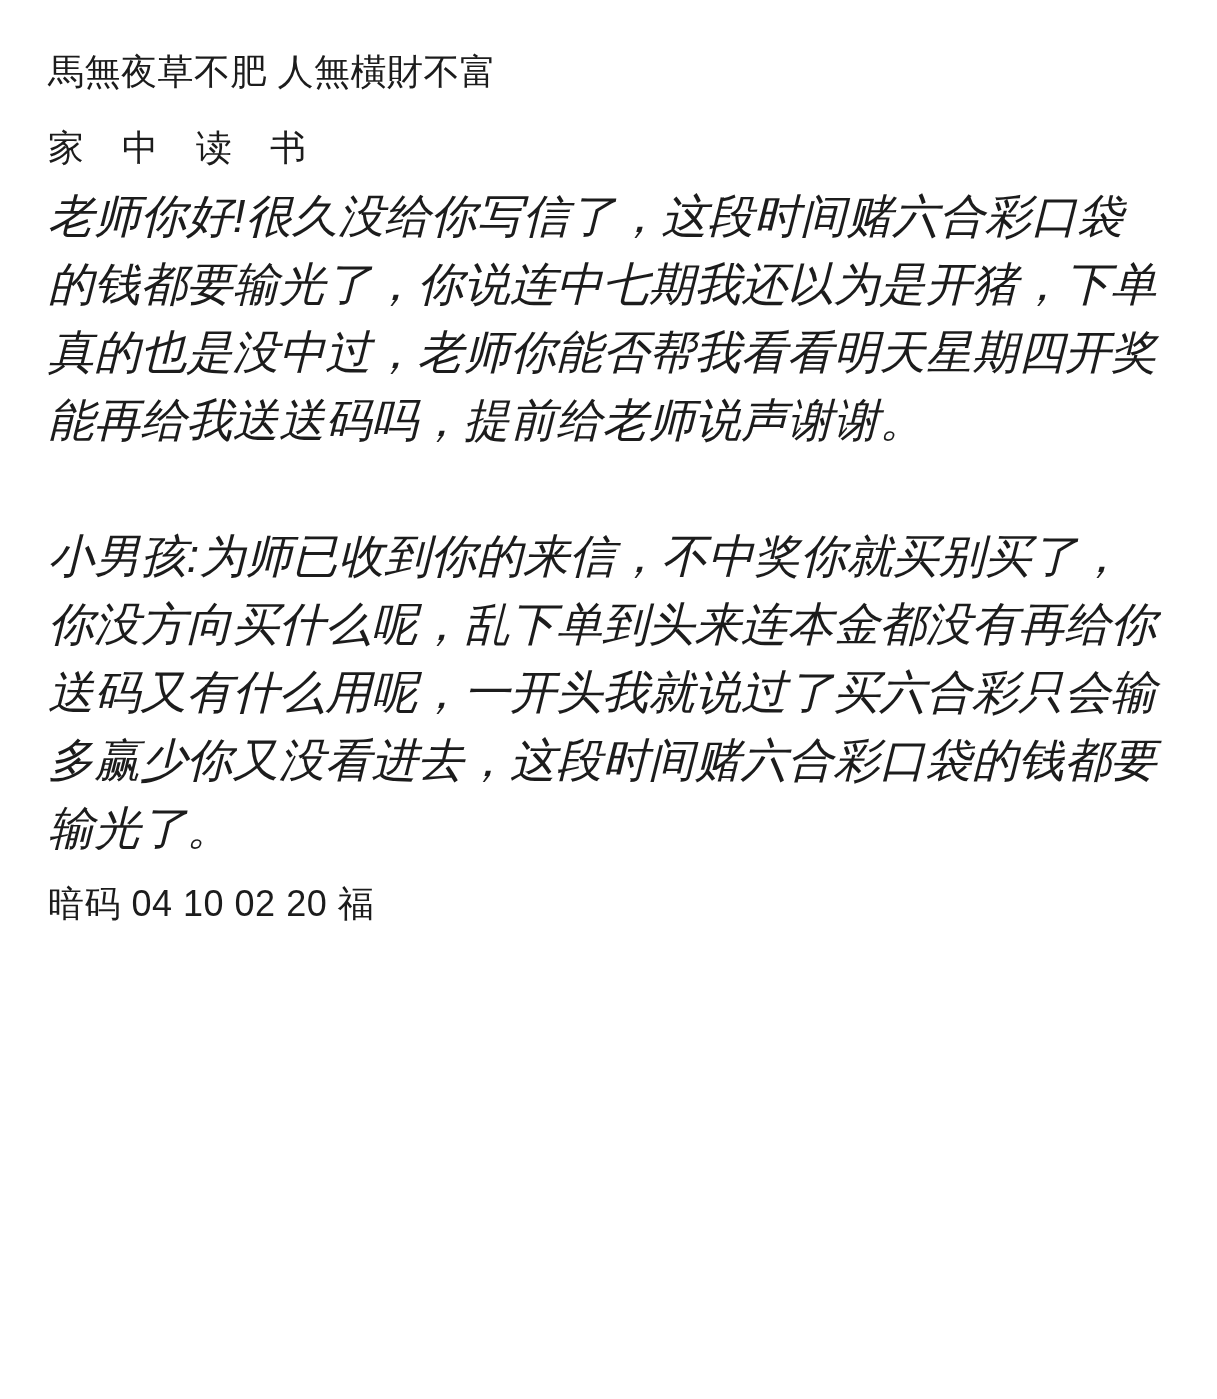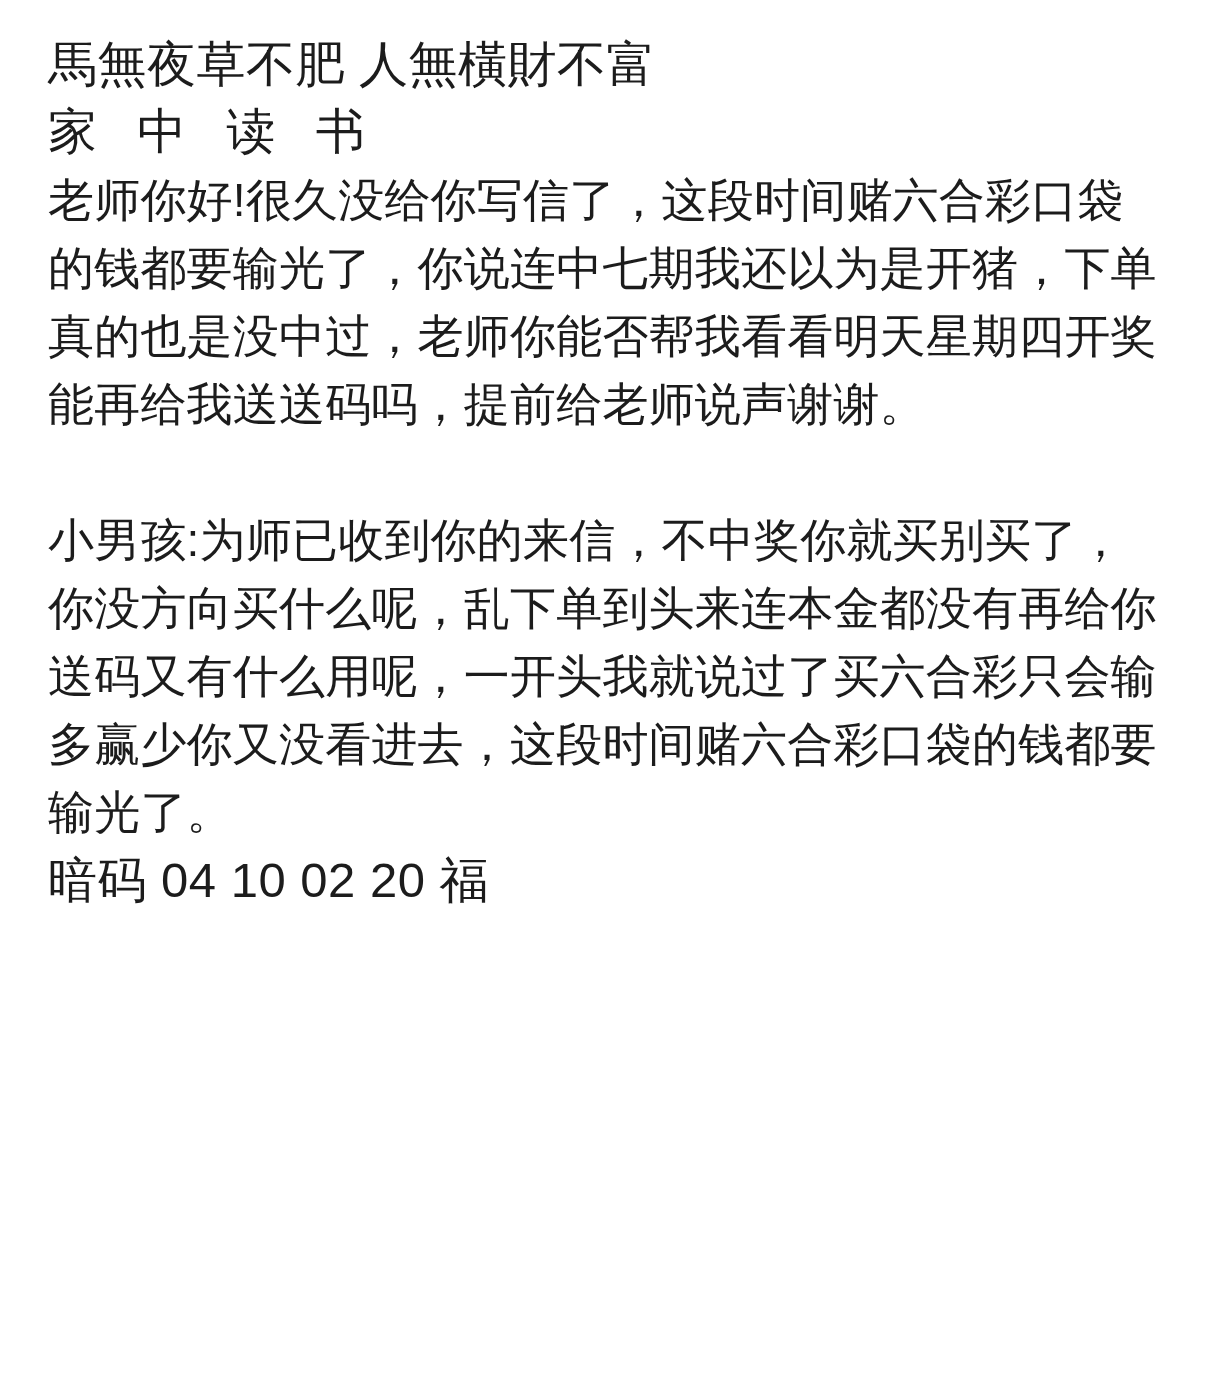--- a/index.html
+++ b/index.html
@@ -14,35 +14,36 @@
     font-family: "Liberation Sans", "DejaVu Sans", sans-serif;
     color: #1c1c1c;
     -webkit-font-smoothing: antialiased;
   }
   .page {
     box-sizing: border-box;
     width: 1217px;
     padding: 30px 48px 10px 48px;
   }
   .line {
-    font-size: 49px;
+    font-size: 36px;
     line-height: 68px;
     letter-spacing: 0.5px;
     white-space: pre-wrap;
     word-break: break-all;
+    margin-top: 8px;
   }
   .para {
     font-size: 46px;
     line-height: 68px;
     letter-spacing: 0.2px;
     white-space: pre-wrap;
+    font-style: italic;
   }
   .spaced {
     letter-spacing: 14px;
-    font-family: Liberation Serif, serif;
   }
   .blank {
     height: 68px;
   }
 </style>
 </head>
 <body>
 
 <div class="page">
 

